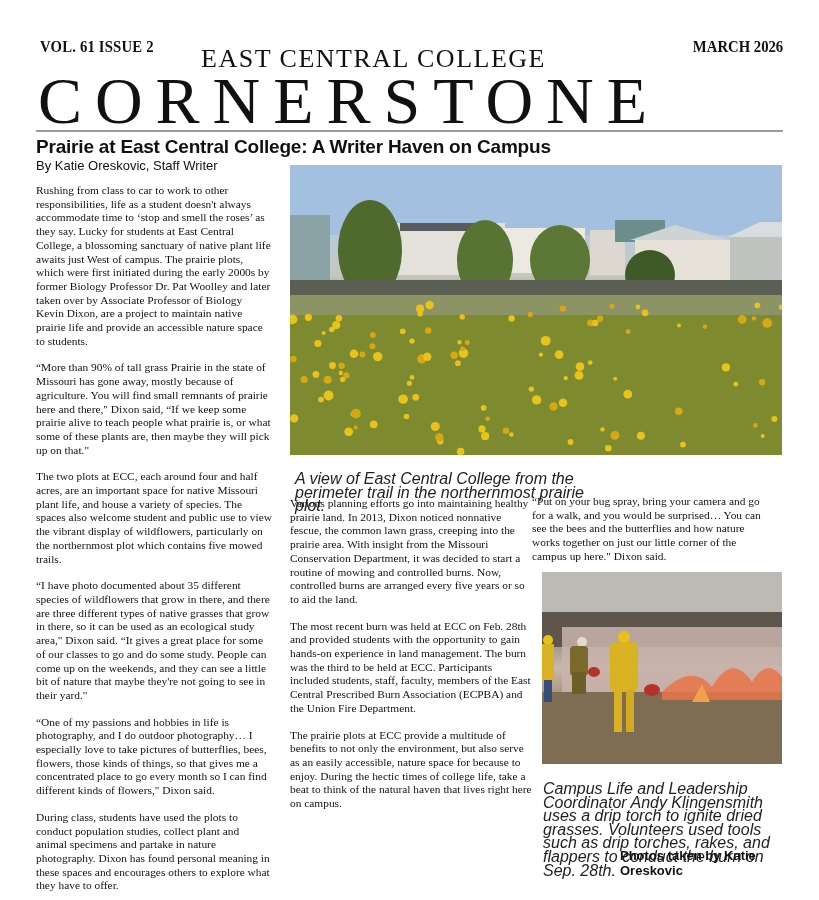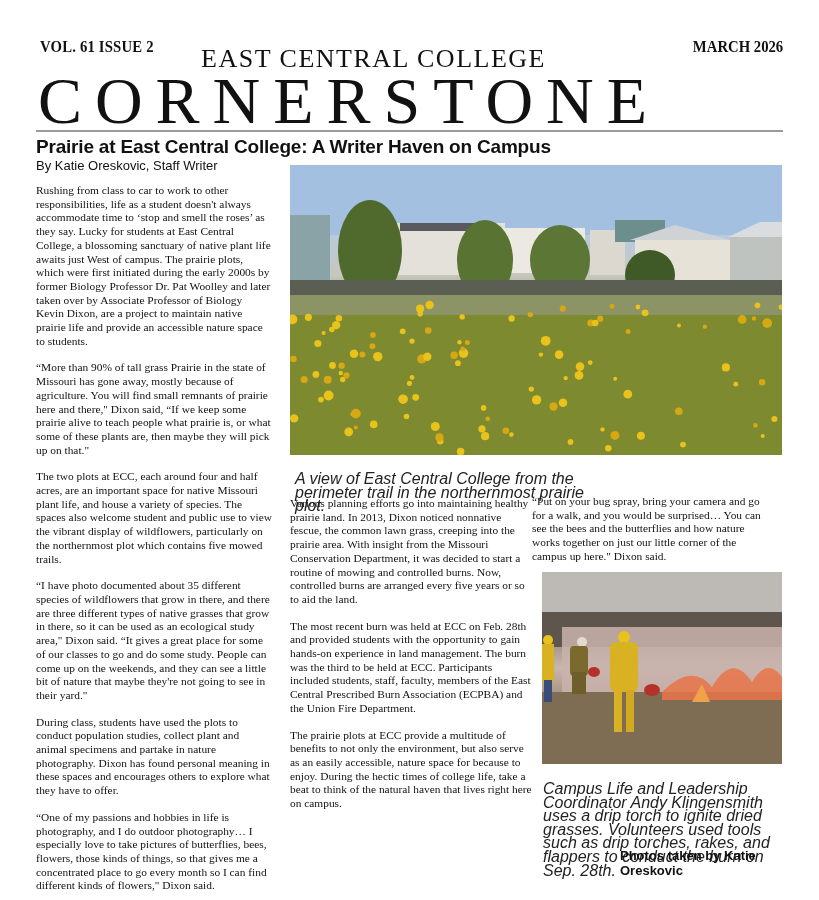--- a/index.html
+++ b/index.html
@@ -43,22 +43,22 @@
 <div class="abs" id="rule"></div>
 
 <div class="abs sans" id="headline">Prairie at East Central College: A Writer Haven on Campus</div>
 <div class="abs sans" id="byline">By Katie Oreskovic, Staff Writer</div>
 
 <div class="abs col serif" id="col1">
   <p>Rushing from class to car to work to other responsibilities, life as a student doesn't always accommodate time to ‘stop and smell the roses’ as they say. Lucky for students at East Central College, a blossoming sanctuary of native plant life awaits just West of campus. The prairie plots, which were first initiated during the early 2000s by former Biology Professor Dr. Pat Woolley and later taken over by Associate Professor of Biology Kevin Dixon, are a project to maintain native prairie life and provide an accessible nature space to students.</p>
   <p>“More than 90% of tall grass Prairie in the state of Missouri has gone away, mostly because of agriculture. You will find small remnants of prairie here and there," Dixon said, “If we keep some prairie alive to teach people what prairie is, or what some of these plants are, then maybe they will pick up on that."</p>
   <p>The two plots at ECC, each around four and half acres, are an important space for native Missouri plant life, and house a variety of species. The spaces also welcome student and public use to view the vibrant display of wildflowers, particularly on the northernmost plot which contains five mowed trails.</p>
   <p>“I have photo documented about 35 different species of wildflowers that grow in there, and there are three different types of native grasses that grow in there, so it can be used as an ecological study area," Dixon said. “It gives a great place for some of our classes to go and do some study. People can come up on the weekends, and they can see a little bit of nature that maybe they're not going to see in their yard."</p>
+  <p>“One of my passions and hobbies in life is photography, and I do outdoor photography… I especially love to take pictures of butterflies, bees, flowers, those kinds of things, so that gives me a concentrated place to go every month so I can find different kinds of flowers," Dixon said.</p>
   <p>During class, students have used the plots to conduct population studies, collect plant and animal specimens and partake in nature photography. Dixon has found personal meaning in these spaces and encourages others to explore what they have to offer.</p>
-  <p>“One of my passions and hobbies in life is photography, and I do outdoor photography… I especially love to take pictures of butterflies, bees, flowers, those kinds of things, so that gives me a concentrated place to go every month so I can find different kinds of flowers," Dixon said.</p>
 </div>
 
 <div class="abs photo" id="photo1">
   <svg width="492" height="290" viewBox="0 0 492 290">
     <rect x="0" y="0" width="492" height="70" fill="#a3c0e0"></rect>
     <g>
       <rect x="0" y="50" width="40" height="65" fill="#8aa3a6"></rect>
       <rect x="105" y="58" width="110" height="52" fill="#e4e1da"></rect>
       <rect x="110" y="58" width="90" height="8" fill="#5a5a5e"></rect>
       <rect x="200" y="63" width="95" height="45" fill="#ece9e2"></rect>

